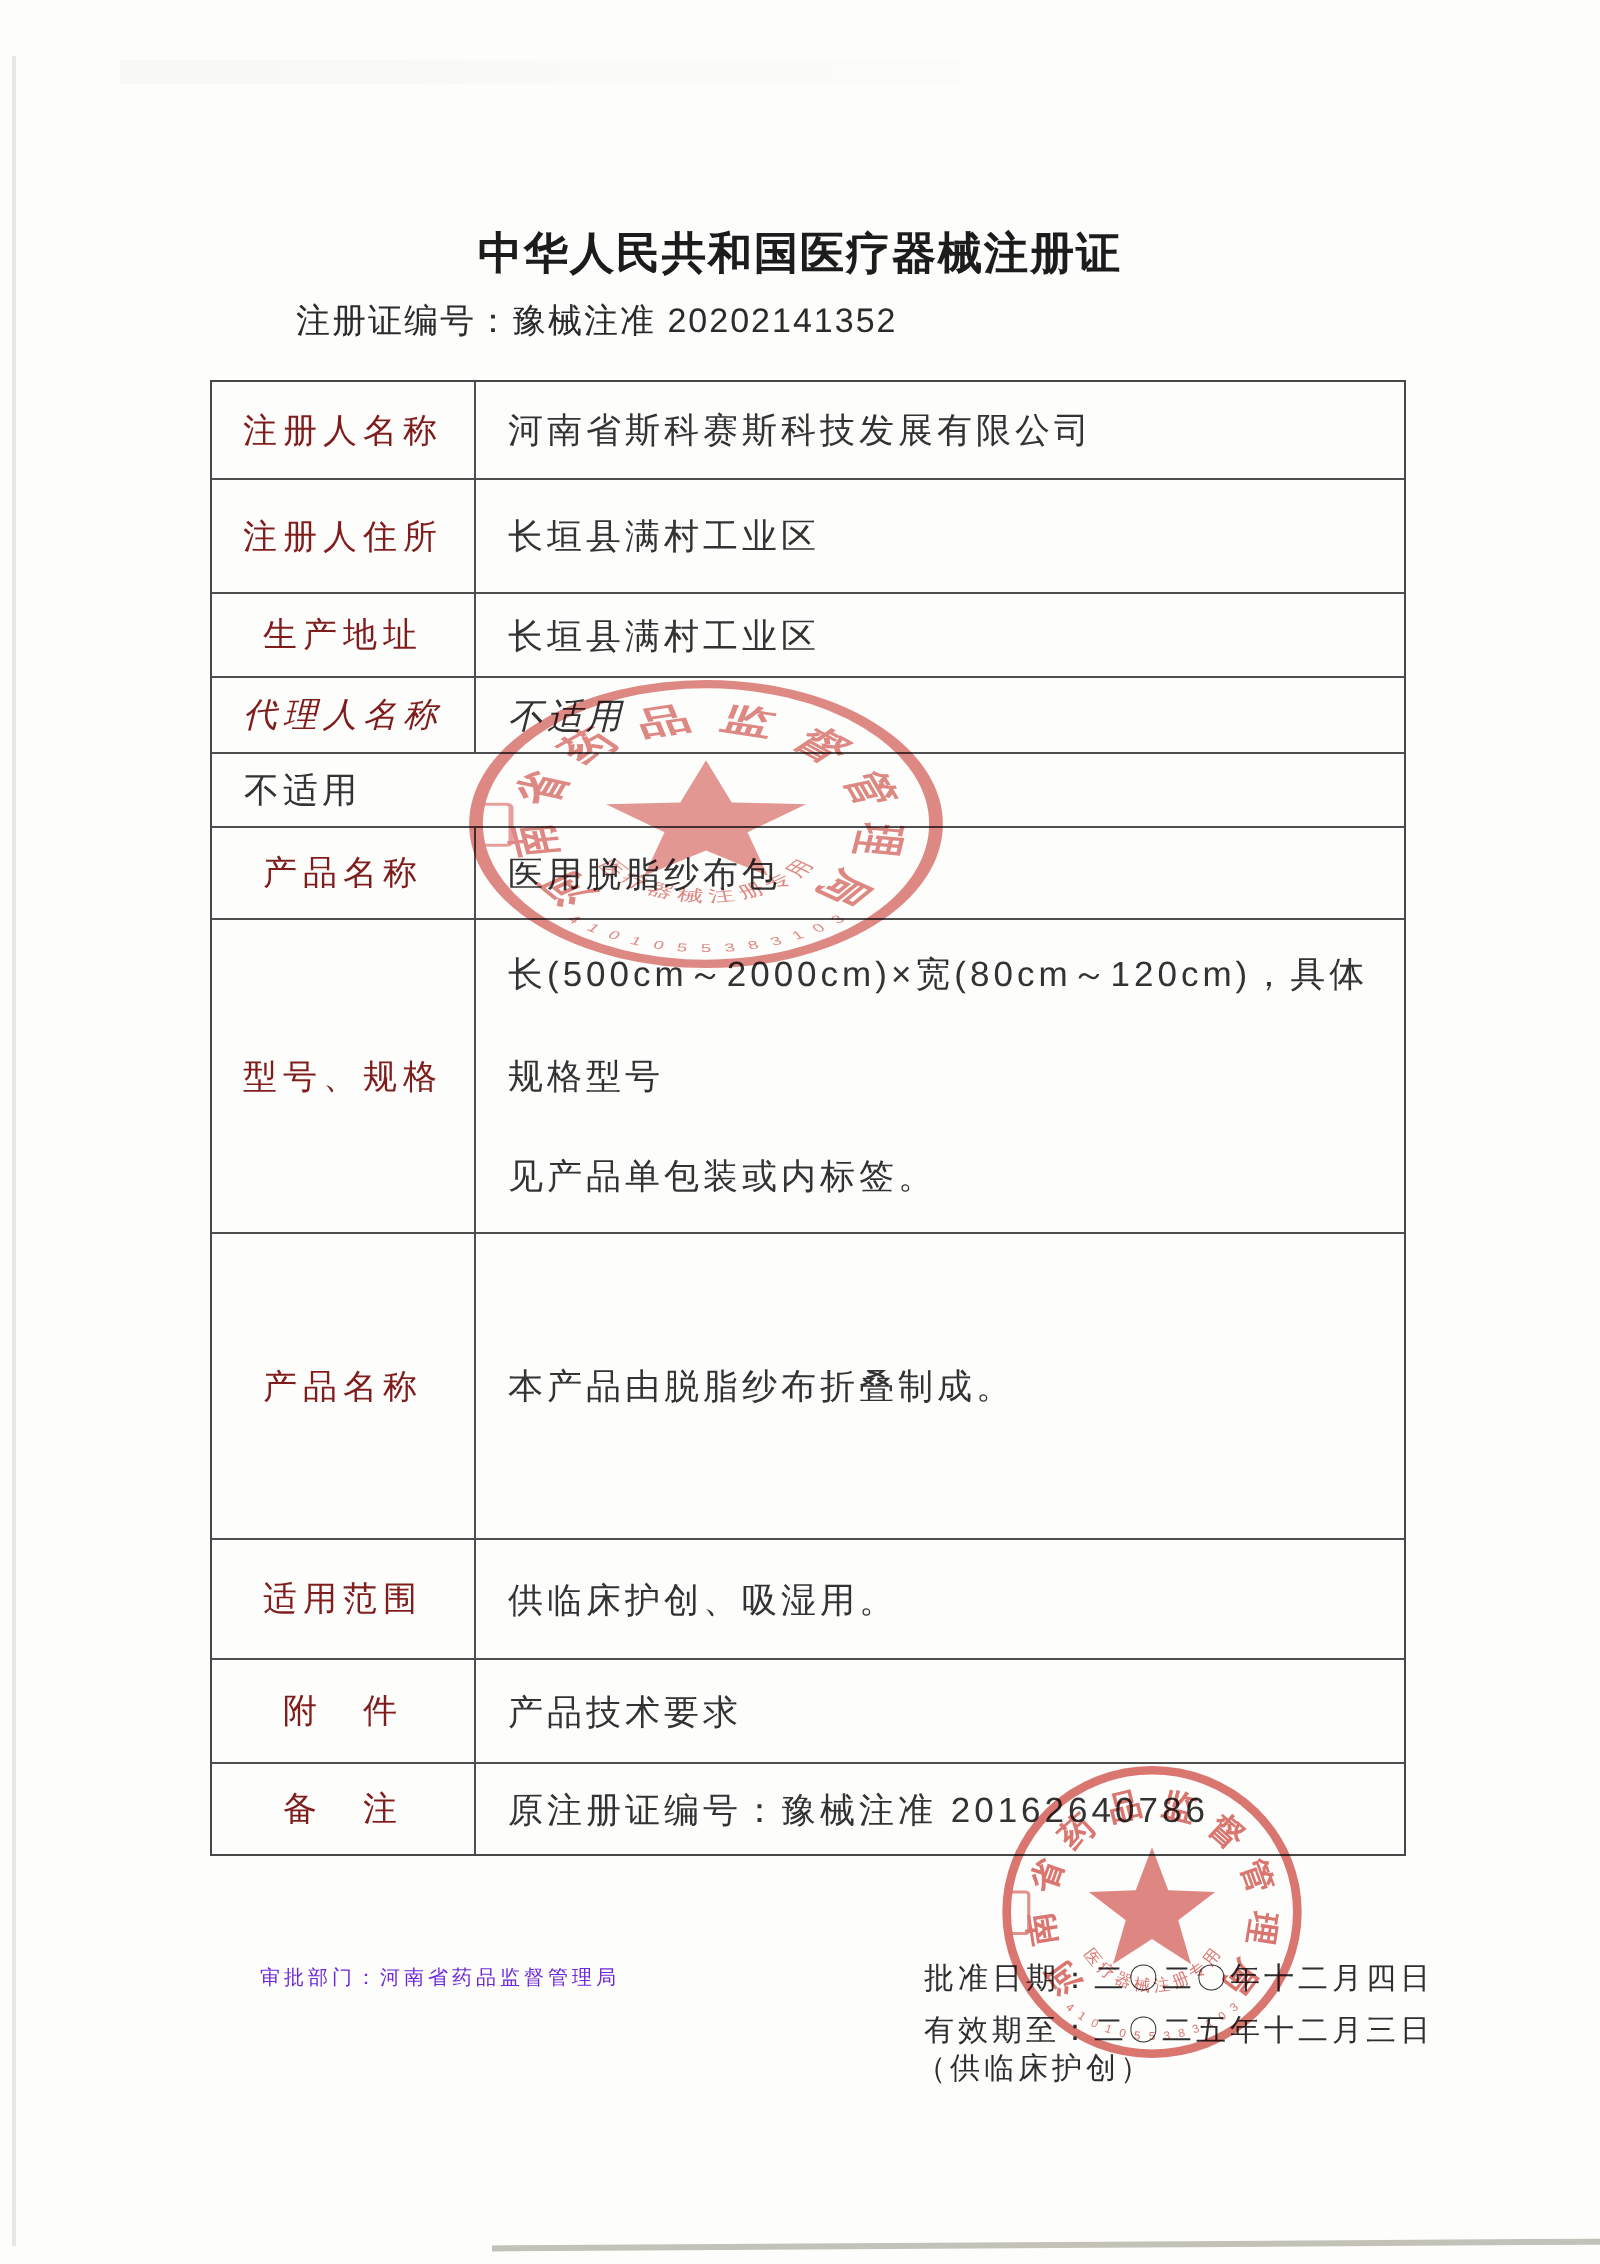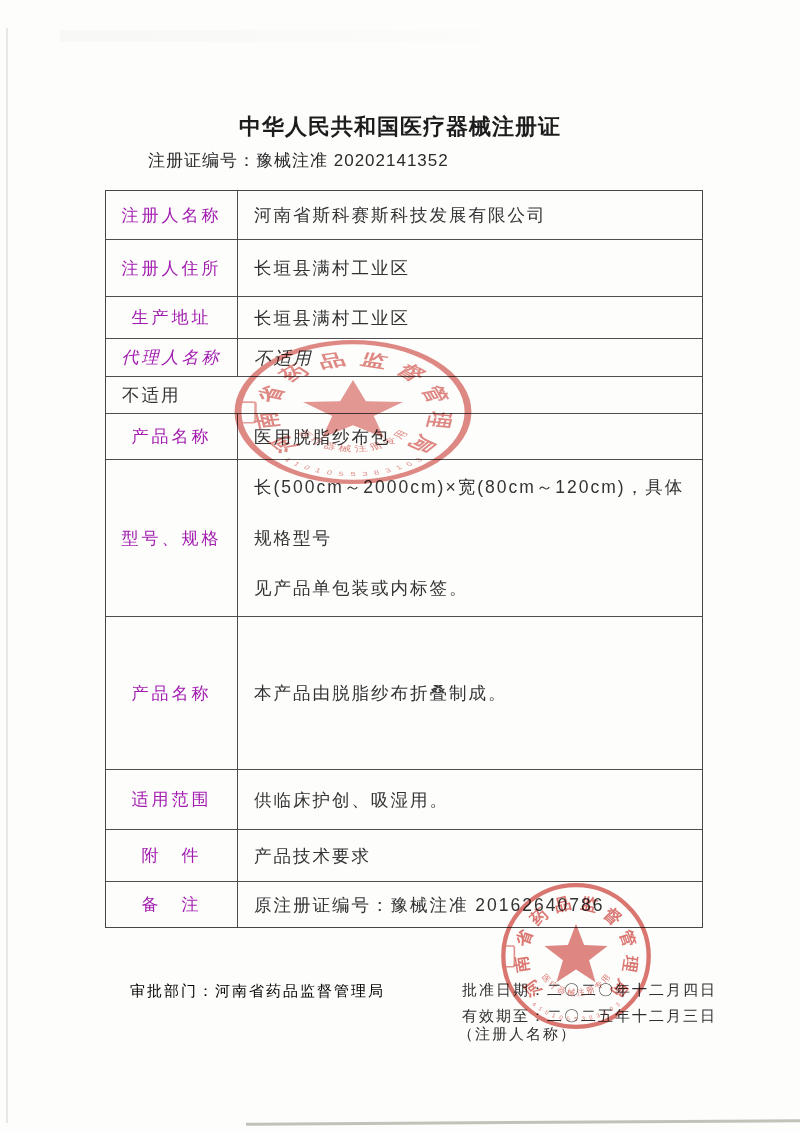--- a/index.html
+++ b/index.html
@@ -24,30 +24,30 @@
   .rtable{
     position:absolute;left:105px;top:190px;width:598px;
     border:1px solid #474747;box-sizing:border-box;background:transparent;
   }
   .trow{display:flex;box-sizing:border-box;}
   .trow + .trow{border-top:1px solid #4e4e4e;}
   .tlabel{
     width:132px;flex:0 0 132px;box-sizing:border-box;
     border-right:1px solid #4e4e4e;
     display:flex;align-items:center;justify-content:center;
-    font-size:17px;letter-spacing:3px;color:#a21caf;text-align:center;
+    font-size:17px;letter-spacing:3px;color:#7f1d1d;text-align:center;
   }
   .tvalue{
     flex:1;display:flex;align-items:center;
     padding-left:16px;padding-right:8px;
     font-size:17.5px;letter-spacing:2px;color:#333;
     white-space:pre-line;line-height:1.6;
   }
 
-  .footer-dept{position:absolute;left:130px;top:982px;font-size:15px;letter-spacing:2px;color:#000000;text-align:center;}
+  .footer-dept{position:absolute;left:130px;top:982px;font-size:10px;letter-spacing:2px;color:#6d28d9;text-align:center;}
   .footer-dates{position:absolute;left:430px;top:977px;font-size:15px;letter-spacing:2px;color:#2f2f2f;line-height:26px;margin-left:32px;}
   .footer-sealnote{position:absolute;left:458px;top:1025px;font-size:15px;letter-spacing:2px;color:#2f2f2f;}
 
   .seal{position:absolute;mix-blend-mode:multiply;filter:blur(.35px);}
   .seal-mid{left:228px;top:336px;width:250px;height:152px;opacity:.74;}
   .seal-bot{left:497px;top:879px;width:158px;height:154px;opacity:.86;}
 </style>
 </head>
 <body>
 
@@ -104,21 +104,21 @@
       <div class="tlabel">备　注</div>
       <div class="tvalue">原注册证编号：豫械注准 20162640786</div>
     </div>
   </div>
 
 <div class="footer-dept">审批部门：河南省药品监督管理局</div>
 <div class="footer-dates">
   <div>批准日期：二〇二〇年十二月四日</div>
   <div>有效期至：二〇二五年十二月三日</div>
 </div>
-<div class="footer-sealnote">（注册人名称）</div>
+<div class="footer-sealnote">（供临床护创）</div>
 
 <svg class="seal seal-mid" viewBox="0 0 200 200" preserveAspectRatio="none">
     <circle cx="100" cy="100" r="92" fill="none" stroke="#d6605a" stroke-width="5.5"></circle>
     <polygon points="100,58 110.3,85.8 140,87 116.6,105.4 124.7,134 100,117.5 75.3,134 83.4,105.4 60,87 89.7,85.8" fill="#d6605a" opacity="0.88"></polygon>
     <rect x="9" y="87" width="13" height="27" rx="2" fill="none" stroke="#d6605a" stroke-width="2" opacity="0.8"></rect>
     <text x="0" y="0" text-anchor="middle" dominant-baseline="central" font-size="21" fill="#d6605a" font-family="&quot;Liberation Sans&quot;,&quot;DejaVu Sans&quot;,sans-serif" transform="rotate(-127 100 100) translate(100 30)" font-weight="bold">河</text>
     <text x="0" y="0" text-anchor="middle" dominant-baseline="central" font-size="21" fill="#d6605a" font-family="&quot;Liberation Sans&quot;,&quot;DejaVu Sans&quot;,sans-serif" transform="rotate(-98.77777777777777 100 100) translate(100 30)" font-weight="bold">南</text>
     <text x="0" y="0" text-anchor="middle" dominant-baseline="central" font-size="21" fill="#d6605a" font-family="&quot;Liberation Sans&quot;,&quot;DejaVu Sans&quot;,sans-serif" transform="rotate(-70.55555555555556 100 100) translate(100 30)" font-weight="bold">省</text>
     <text x="0" y="0" text-anchor="middle" dominant-baseline="central" font-size="21" fill="#d6605a" font-family="&quot;Liberation Sans&quot;,&quot;DejaVu Sans&quot;,sans-serif" transform="rotate(-42.33333333333334 100 100) translate(100 30)" font-weight="bold">药</text>
     <text x="0" y="0" text-anchor="middle" dominant-baseline="central" font-size="21" fill="#d6605a" font-family="&quot;Liberation Sans&quot;,&quot;DejaVu Sans&quot;,sans-serif" transform="rotate(-14.111111111111114 100 100) translate(100 30)" font-weight="bold">品</text>

